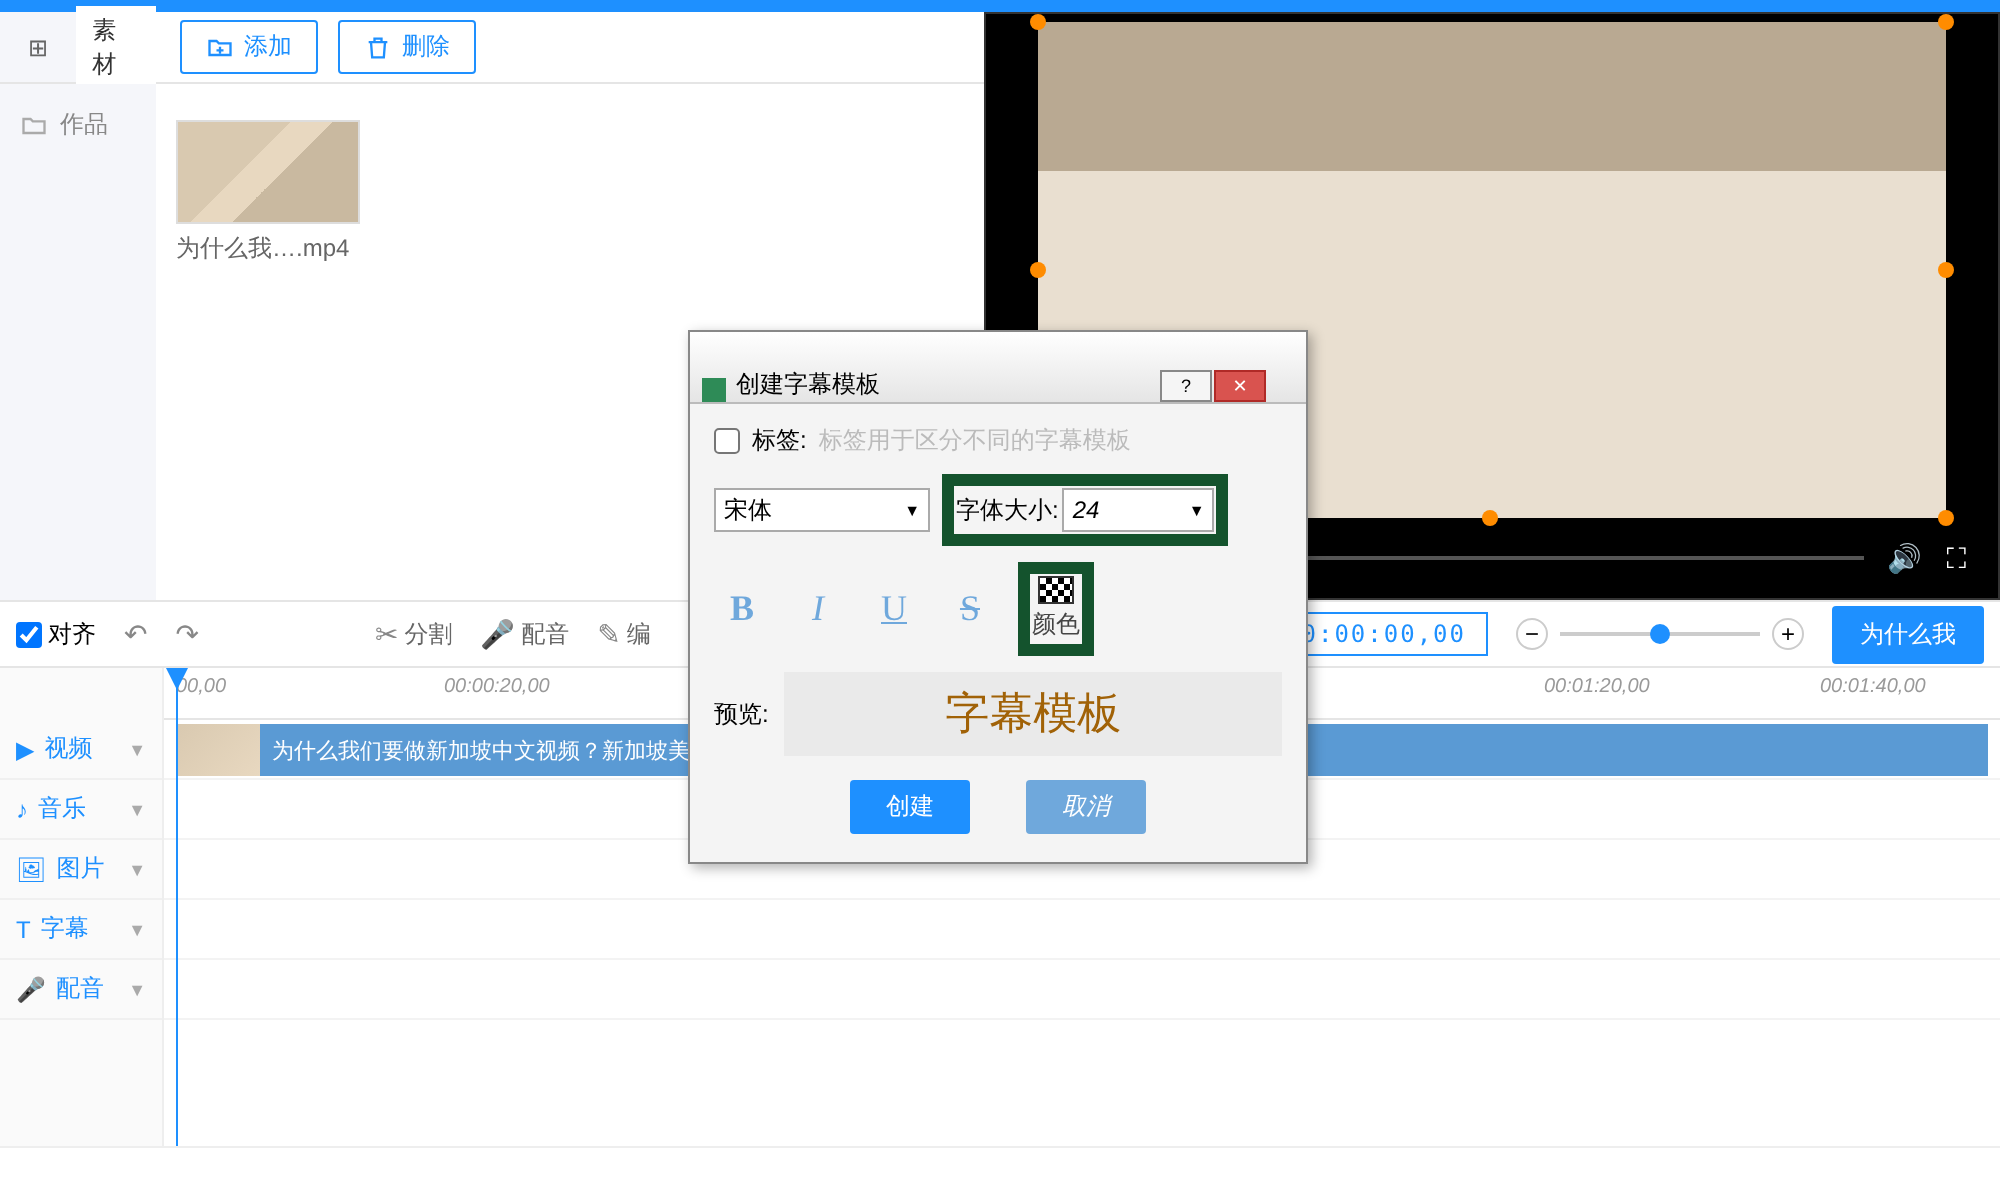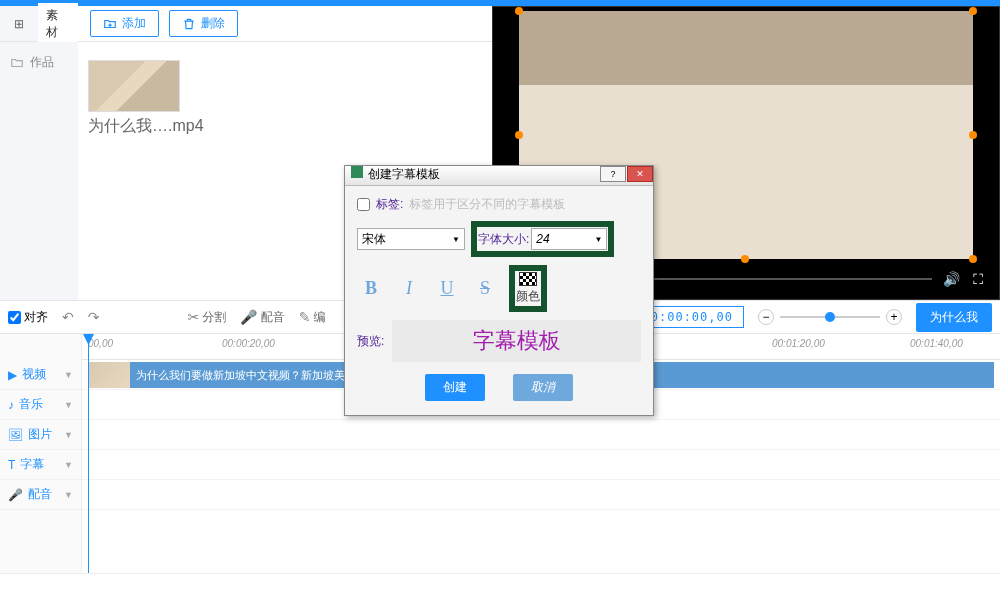--- a/index.html
+++ b/index.html
@@ -14,21 +14,21 @@
 .topbar-right { flex: 1; display: flex; align-items: center; padding: 0 12px; gap: 10px; }
 .btn-outlined { border: 1px solid #1e90ff; color: #1e90ff; padding: 4px 12px; border-radius: 2px; display: inline-flex; align-items: center; gap: 5px; cursor: pointer; background: #fff; }
 .spacer { flex: 1; }
 .dropdown { border: 1px solid #1e90ff; color: #1e90ff; padding: 4px 12px; border-radius: 2px; display: inline-flex; align-items: center; gap: 5px; cursor: pointer; }
 
 .main { display: flex; height: 258px; }
 .sidebar { width: 78px; background: #f5f6fa; padding: 8px 6px; }
 .sidebar-item { display: flex; align-items: center; gap: 6px; padding: 4px; color: #888; }
 .media-area { flex: 1; padding: 18px 10px; display: flex; align-items: flex-start; gap: 20px; position: relative; }
 .clip-thumb { width: 92px; height: 52px; background: linear-gradient(135deg,#d9c9b0 40%,#e8d8c0 40% 55%,#c9b9a0 55%); border: 1px solid #ddd; position: relative; }
-.clip-label { font-size: 16px; color: #666; margin-top: 4px; }
+.clip-label { font-size: 12px; color: #666; margin-top: 4px; }
 
 .preview-panel { width: 508px; background: #000; position: absolute; right: 0; top: 6px; height: 294px; border: 1px solid #333; }
 .preview-video { position: absolute; left: 26px; top: 4px; width: 454px; height: 248px; background: linear-gradient(180deg,#b9a992 0 30%,#e9dfd0 30% 100%); }
 .preview-handle { position: absolute; width: 8px; height: 8px; background: #ff8c00; border-radius: 50%; }
 .preview-controls { position: absolute; bottom: 0; left: 0; right: 0; height: 40px; display: flex; align-items: center; padding: 0 16px; gap: 12px; color: #fff; }
 .play-btn { color: #fff; font-size: 14px; }
 .prev-slider { flex: 1; height: 2px; background: #555; position: relative; }
 .prev-slider .knob { position: absolute; left: 0; top: -4px; width: 10px; height: 10px; background: #fff; border-radius: 50%; }
 
 .toolbar { display: flex; align-items: center; height: 34px; border-top: 1px solid #e5e5e5; border-bottom: 1px solid #e5e5e5; padding: 0 8px; gap: 14px; background: #fff; }
@@ -48,44 +48,44 @@
 .track-body { flex: 1; position: relative; overflow: hidden; }
 .ruler { height: 26px; background: #fff; border-bottom: 1px solid #e5e5e5; position: relative; font-style: italic; }
 .ruler-tick { position: absolute; top: 4px; font-size: 10px; color: #999; }
 .track-row { height: 30px; border-bottom: 1px solid #f3f3f3; position: relative; }
 .video-clip { position: absolute; left: 6px; top: 2px; right: 6px; height: 26px; background: #5a9ad4; display: flex; align-items: center; color: #fff; font-size: 11px; gap: 6px; padding-right: 6px; }
 .video-clip .vthumb { width: 42px; height: 26px; background: linear-gradient(135deg,#d9c9b0,#e8d8c0); }
 .playhead { position: absolute; left: 6px; top: 0; bottom: 0; width: 1px; background: #1e90ff; }
 .playhead:before { content: ""; position: absolute; top: 0; left: -5px; width: 11px; height: 11px; background: #1e90ff; clip-path: polygon(0 0,100% 0,50% 100%); }
 
 .dialog { position: absolute; left: 344px; top: 165px; width: 310px; background: #f4f4f4; border: 1px solid #888; box-shadow: 2px 2px 6px rgba(0,0,0,.3); }
-.dlg-title { height: 20px; background: linear-gradient(#fff,#e5e5e5); display: flex; align-items: flex-start; padding: 0 0 0 6px; font-size: 12px; border-bottom: 1px solid #bbb; }
+.dlg-title { height: 36px; background: linear-gradient(#fff,#e5e5e5); display: flex; align-items: flex-end; padding: 0 20px 0 6px; font-size: 12px; border-bottom: 1px solid #bbb; }
 .dlg-title .winico { width: 12px; height: 12px; background: #2e8b57; margin-right: 5px; }
 .dlg-title .winbtns { margin-left: auto; display: flex; }
 .winbtn { width: 26px; height: 16px; border: 1px solid #888; background: #f5f5f5; font-size: 9px; display: flex; align-items: center; justify-content: center; margin-left: 1px; }
 .winbtn.close { background: #d9534f; color: #fff; border-color: #b02a27; }
 .dlg-body { padding: 10px 12px 14px; }
 .row { display: flex; align-items: center; margin-bottom: 8px; gap: 6px; }
-.lbl { color: #4c1d95; }
+.lbl { color: #000000; }
 .placeholder-txt { color: #bbb; }
 .select { border: 1px solid #aaa; background: #fff; height: 22px; display: flex; align-items: center; justify-content: space-between; padding: 0 4px; }
 .sel-font { width: 108px; }
 .sel-size { width: 76px; font-style: italic; }
 .red-box { border: 6px solid #14532d; padding: 1px; }
 .red-box.fontsize-wrap { display: inline-flex; align-items: center; gap: 2px; }
 .style-row { display: flex; align-items: center; gap: 10px; margin: 8px 0; }
 .style-slot { width: 28px; text-align: center; font-size: 18px; color: #6fa8dc; font-family: Georgia,serif; }
 .style-slot.b { font-weight: bold; }
 .style-slot.i { font-style: italic; }
 .style-slot.u { text-decoration: underline; }
 .style-slot.s { text-decoration: line-through; }
 .color-box { display: flex; flex-direction: column; align-items: center; gap: 2px; color: #444; }
 .color-swatch { width: 18px; height: 14px; background: repeating-conic-gradient(#000 0 25%,#fff 0 50%) 0 0/6px 6px; border: 1px solid #333; }
 .preview-row { display: flex; align-items: center; gap: 8px; }
-.preview-box { flex: 1; background: #eaeaea; height: 42px; display: flex; align-items: center; justify-content: center; color: #a21caf; font-size: 22px; }
+.preview-box { flex: 1; background: #eaeaea; height: 42px; display: flex; align-items: center; justify-content: center; color: #a16207; font-size: 22px; }
 .dlg-btns { display: flex; justify-content: center; gap: 28px; margin-top: 12px; }
 .dlg-btn { padding: 5px 18px; color: #fff; border-radius: 2px; cursor: pointer; }
 .dlg-btn.primary { background: #1e90ff; }
 .dlg-btn.cancel { background: #6fa8dc; font-style: italic; }
 
 svg.i { width: 14px; height: 14px; }
 </style>
 </head>
 <body>
 

